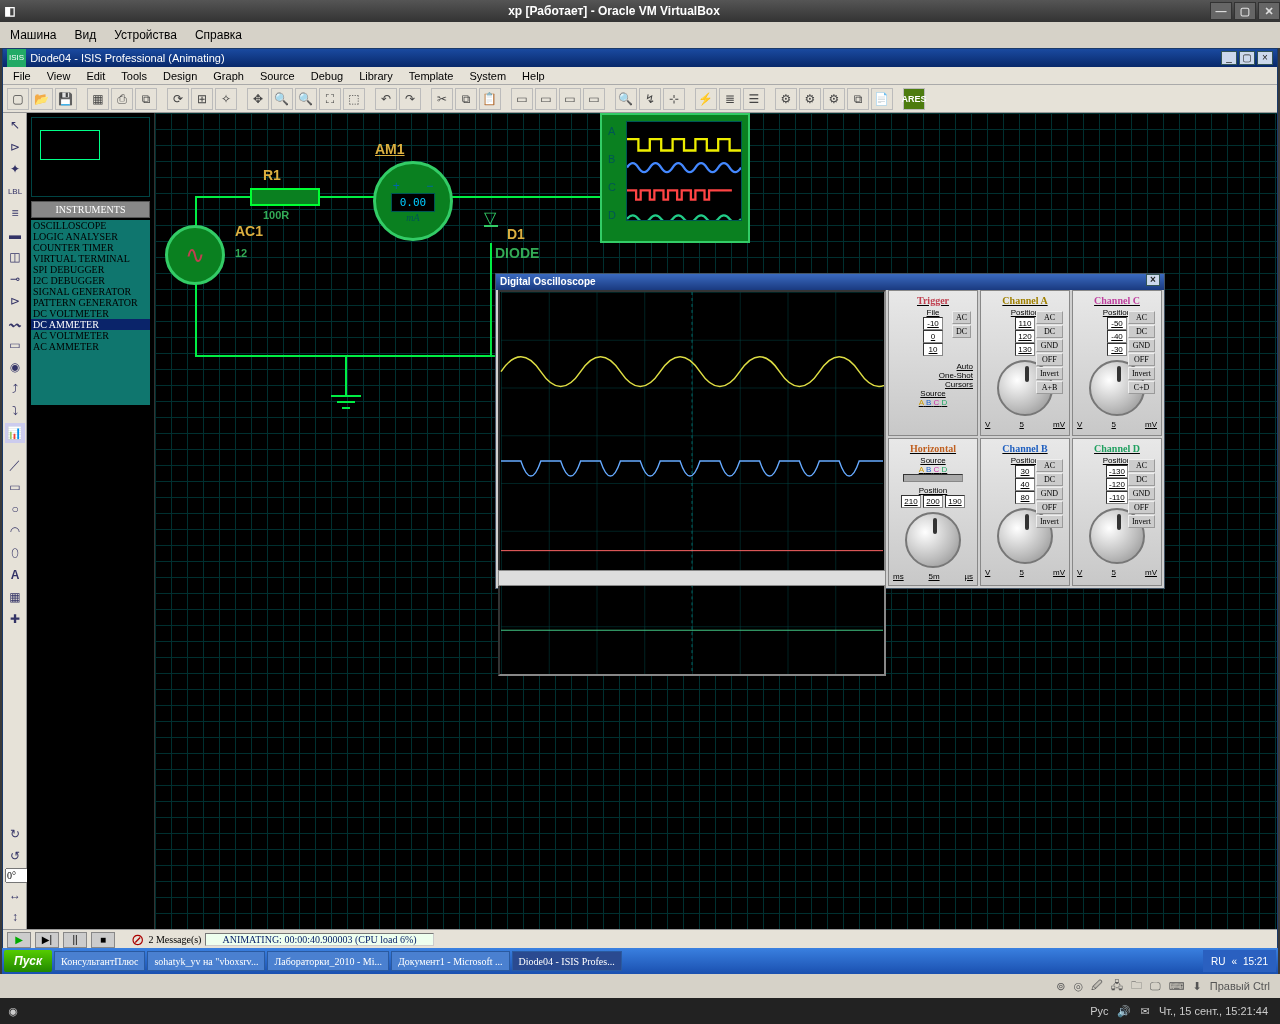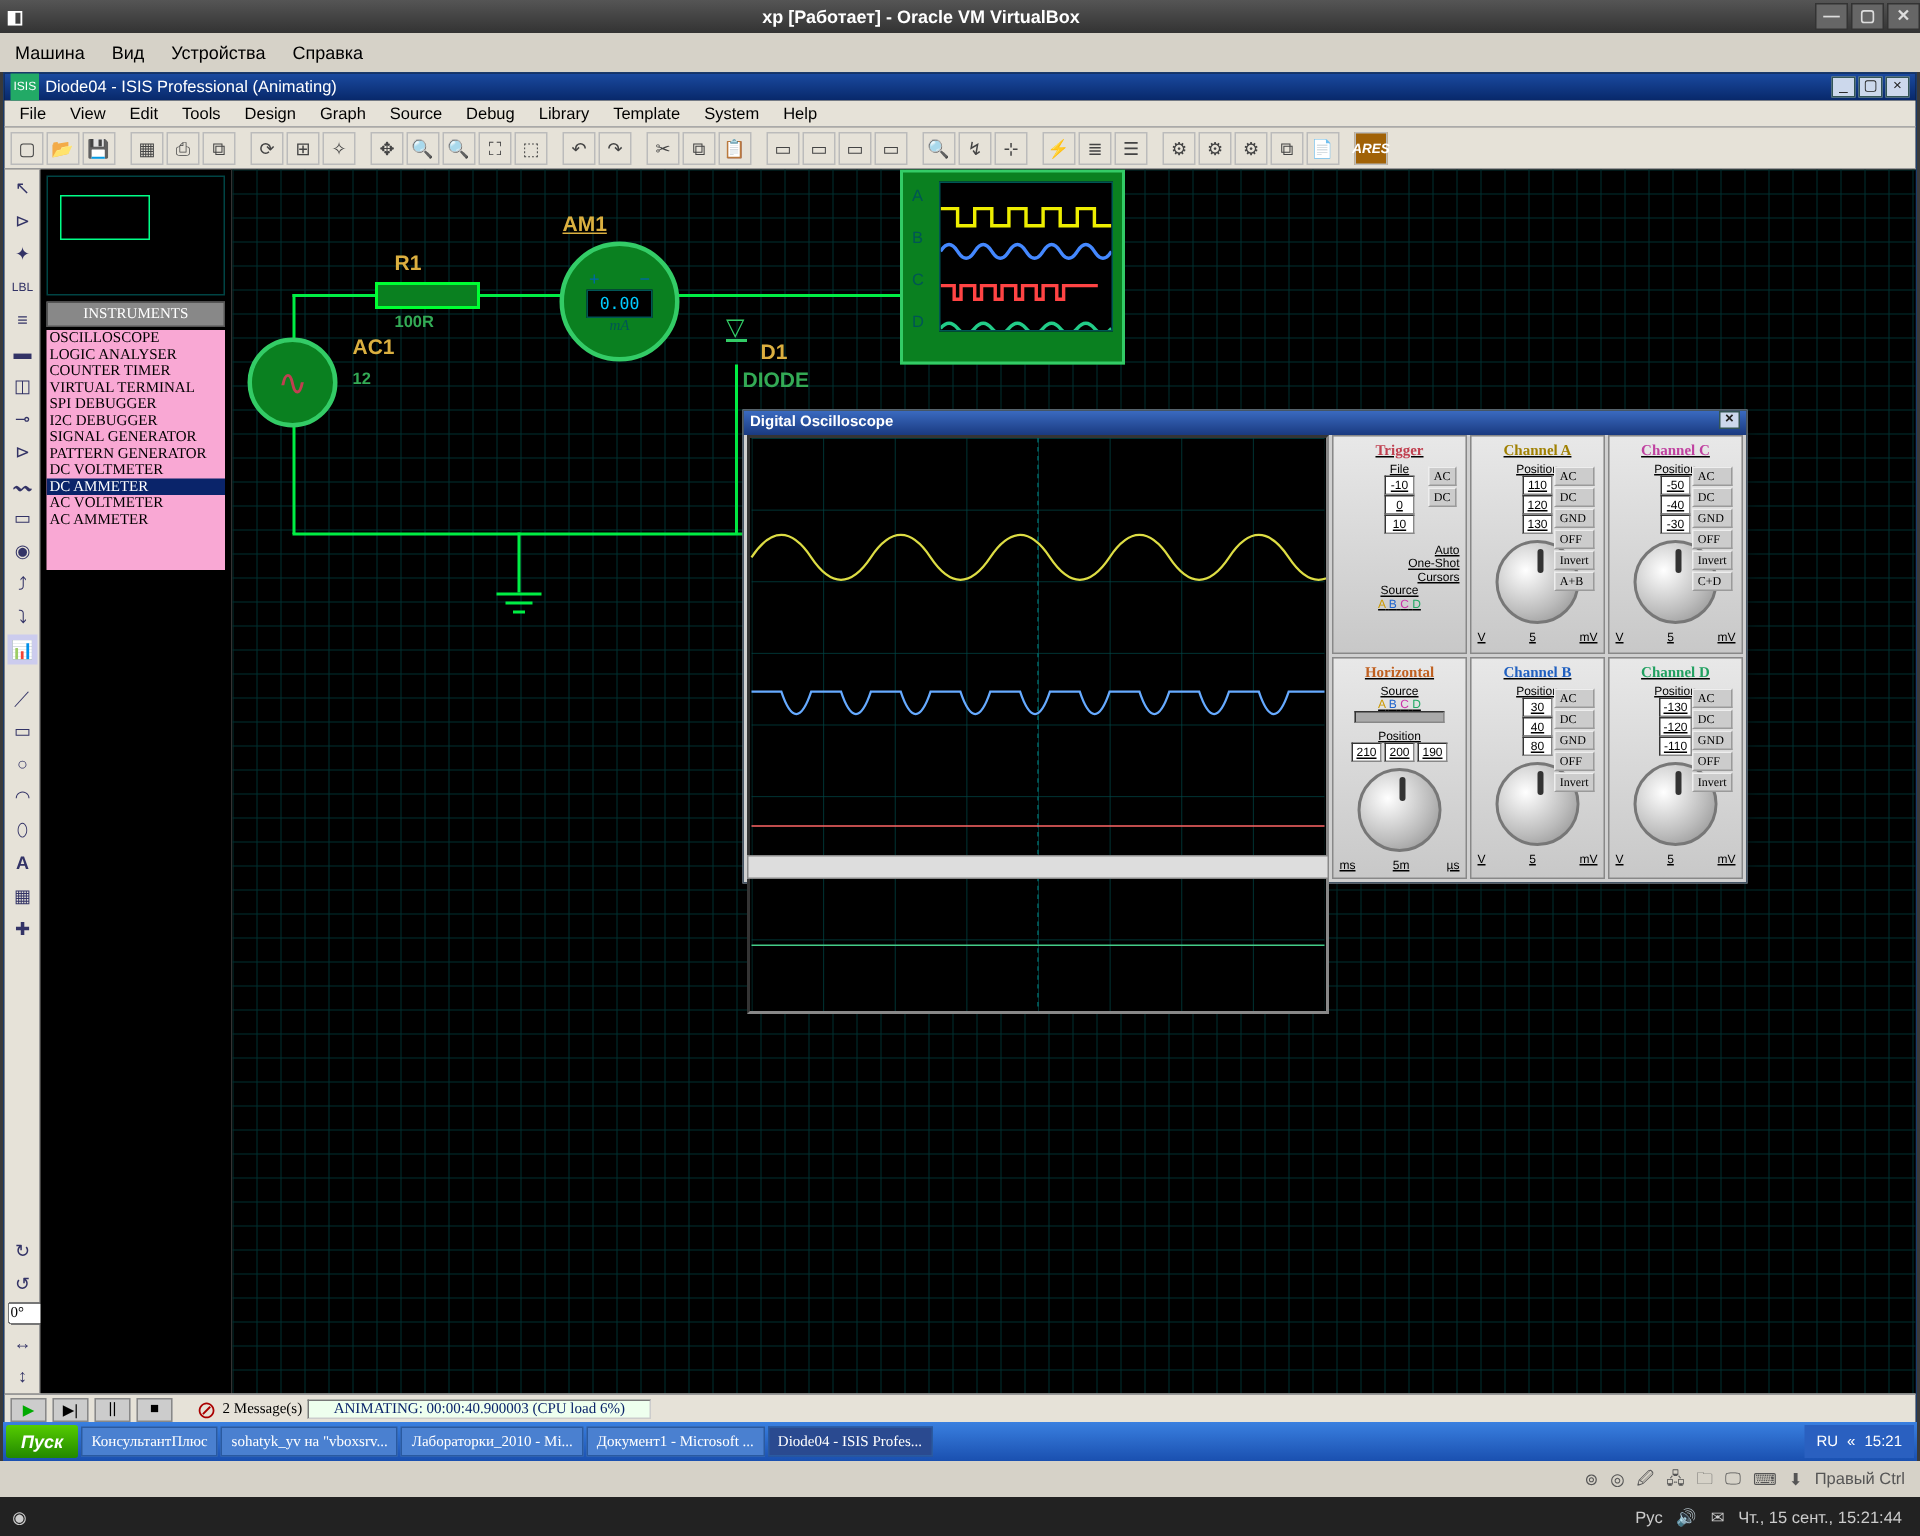--- a/index.html
+++ b/index.html
@@ -11,31 +11,31 @@
 .host-menu { height:26px; background:#d6d2c8; display:flex; align-items:center; gap:18px; padding:0 10px; font:12px sans-serif;}
 
 .app { position:absolute; top:48px; left:2px; right:2px; bottom:74px; background:#000; border:1px solid #1a3a6a;}
 .app-title { height:18px; background:linear-gradient(#1a4aa0,#08286a); color:#fff; font:11px/18px Tahoma; padding:0 4px; display:flex; align-items:center;}
 .app-title .t {flex:1;}
 .wbtn2 { width:16px;height:14px;background:#ccd8ec;border:1px solid #355;display:flex;align-items:center;justify-content:center;font-size:10px;color:#222;margin-left:2px;}
 .app-menu { height:18px; background:#e6e2d8; display:flex; align-items:center; gap:4px; padding:0 4px; font:11px Tahoma; border-bottom:1px solid #aaa;}
 .app-menu span{padding:2px 6px;}
 .toolbar { height:28px; background:#e6e2d8; display:flex; align-items:center; gap:2px; padding:2px 4px; border-bottom:1px solid #999;}
 .tb { width:22px;height:22px; border:1px solid #bbb; background:#e6e2d8; display:flex;align-items:center;justify-content:center; font-size:12px;color:#444;}
-.tb.ares{background:#a16207;color:#fff;font-weight:bold;font-size:9px;font-style:italic;}
+.tb.ares{background:#4d7c0f;color:#fff;font-weight:bold;font-size:9px;}
 .sep{width:6px;}
 
 .sidebar { position:absolute; top:64px; left:0; bottom:20px; width:24px; background:#e6e2d8; display:flex; flex-direction:column; gap:2px; padding:2px; border-right:1px solid #999;}
 .sbtn{width:20px;height:20px;display:flex;align-items:center;justify-content:center;font-size:12px;color:#336;}
 
 .panelcol { position:absolute; top:64px; left:24px; width:128px; bottom:20px; background:#000; border-right:1px solid #333;}
 .overview{height:80px;background:#000;margin:4px;border:1px solid #044;position:relative;}
 .ovbox{position:absolute;top:12px;left:8px;width:60px;height:30px;border:1px solid #0f8;}
 .instrheader{background:#888;color:#fff;text-align:center;font:10px Tahoma;padding:2px;margin:2px 4px;border:1px solid #555;}
-.instrlist{background:#f9a8d4;margin:0 4px;height:160px;overflow:hidden;}
+.instrlist{background:#0f766e;margin:0 4px;height:185px;overflow:hidden;}
 .instrlist div{font:10px Tahoma;padding:0 2px;white-space:nowrap;}
 .instrlist .sel{background:#0a246a;color:#fff;}
 
 .canvas{position:absolute;top:64px;left:152px;right:0;bottom:20px;background:#000;overflow:hidden;
  background-image:linear-gradient(#003030 1px,transparent 1px),linear-gradient(90deg,#003030 1px,transparent 1px);
  background-size:16px 16px;}
 
 .comp-label{color:#dcb040;font:bold 14px sans-serif;position:absolute;}
 .resistor{position:absolute;top:75px;left:95px;width:70px;height:18px;background:#0a8020;border:2px solid #0f3;}
 .amp{position:absolute;top:48px;left:218px;width:80px;height:80px;border-radius:50%;background:#0a8020;border:3px solid #3c6;display:flex;flex-direction:column;align-items:center;justify-content:center;}
@@ -60,21 +60,21 @@
 .panel.ca .h{color:#a08000;}
 .panel.cb .h{color:#2060c0;}
 .panel.cc .h{color:#c040a0;}
 .panel.cd .h{color:#20a060;}
 .panel.hz .h{color:#c06020;}
 .dial{width:56px;height:56px;border-radius:50%;background:radial-gradient(circle at 35% 35%,#fff,#bbb 60%,#888);border:2px solid #777;margin:4px auto;position:relative;}
 .dial::after{content:"";position:absolute;top:4px;left:26px;width:4px;height:16px;background:#333;border-radius:2px;}
 .spin{display:flex;align-items:center;gap:2px;font:8px Tahoma;}
 .spin .box{background:#fff;border:1px inset #888;padding:1px 2px;min-width:20px;text-align:center;}
 .btncol{position:absolute;right:6px;top:20px;display:flex;flex-direction:column;gap:1px;}
-.btncol div{background:#ccc;border:1px outset #eee;font:8px Tahoma;padding:1px 3px;}
+.btncol div{background:#ccc;border:1px outset #eee;font:8px Tahoma;padding:1px 3px;text-align:center;}
 
 .statusbar{position:absolute;bottom:0;left:0;right:0;height:20px;background:#e6e2d8;display:flex;align-items:center;gap:4px;padding:0 4px;border-top:1px solid #999;}
 .play{width:24px;height:16px;background:#ccc;border:1px solid #888;display:flex;align-items:center;justify-content:center;font-size:10px;}
 .play.g{color:#0a0;}
 .status-anim{font:10px Tahoma;color:#0a246a;padding:0 16px;border:1px inset #ccc;background:#efe;}
 
 .wintaskbar{position:absolute;bottom:50px;left:2px;right:2px;height:26px;background:linear-gradient(#3a80e0,#1a50b0);display:flex;align-items:center;gap:2px;padding:0 2px;}
 .start{height:22px;padding:0 10px;background:linear-gradient(#5c0,#280);color:#fff;font:bold italic 12px/22px Tahoma;border-radius:2px;}
 .task{height:20px;padding:0 6px;background:#4a80d0;color:#fff;font:10px/20px Tahoma;border:1px solid #2a5aa0;max-width:160px;overflow:hidden;white-space:nowrap;}
 .task.act{background:#2a4a90;}

